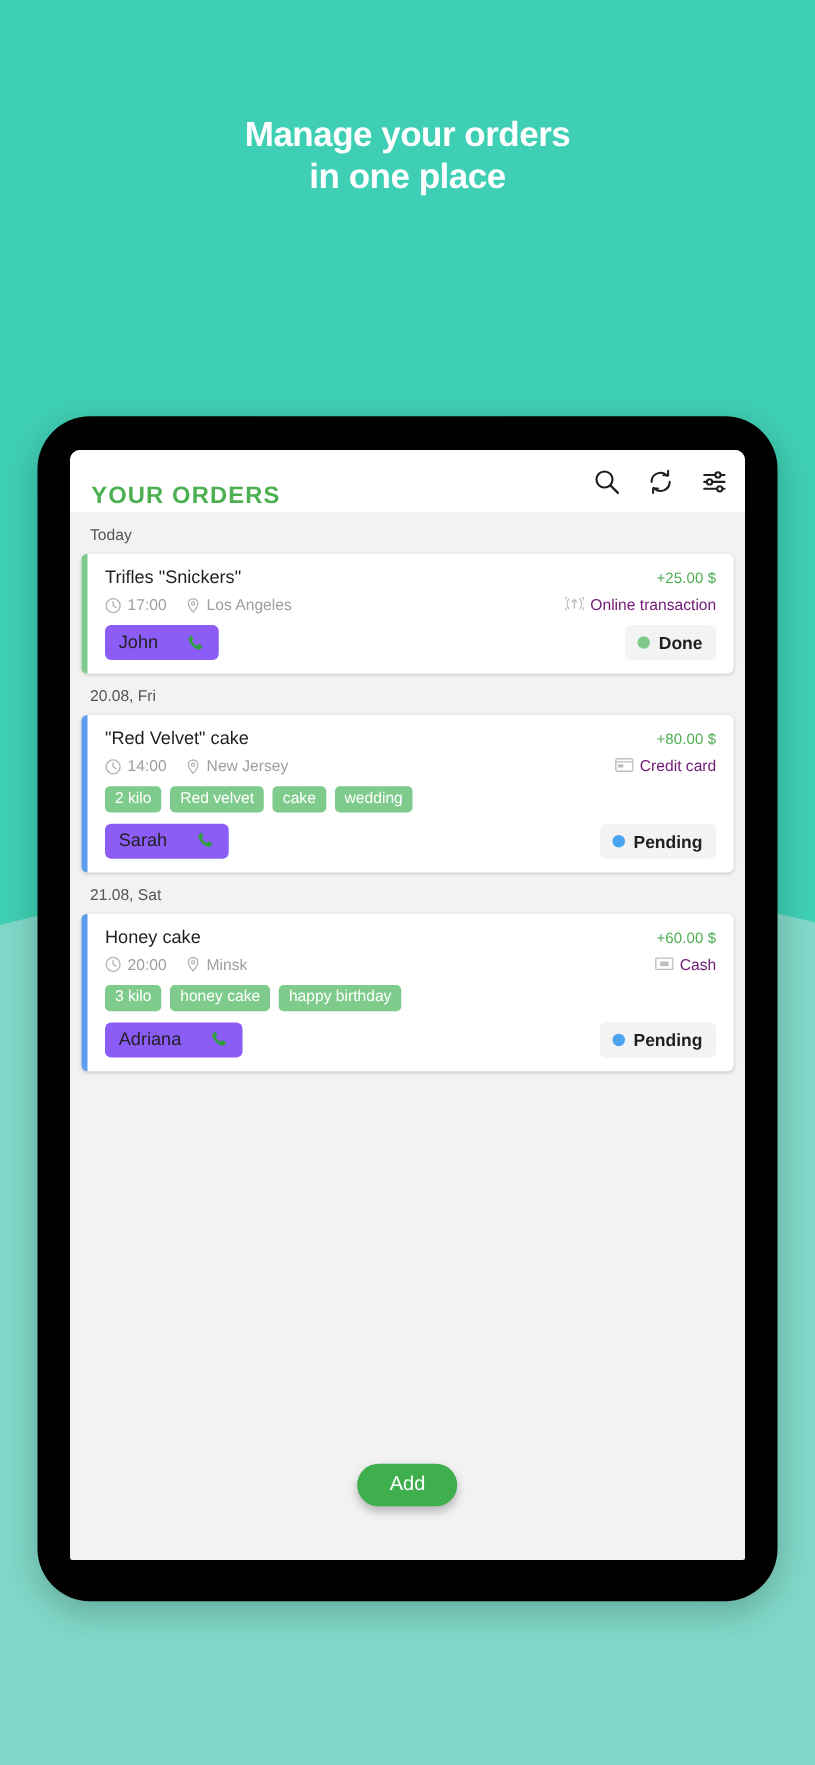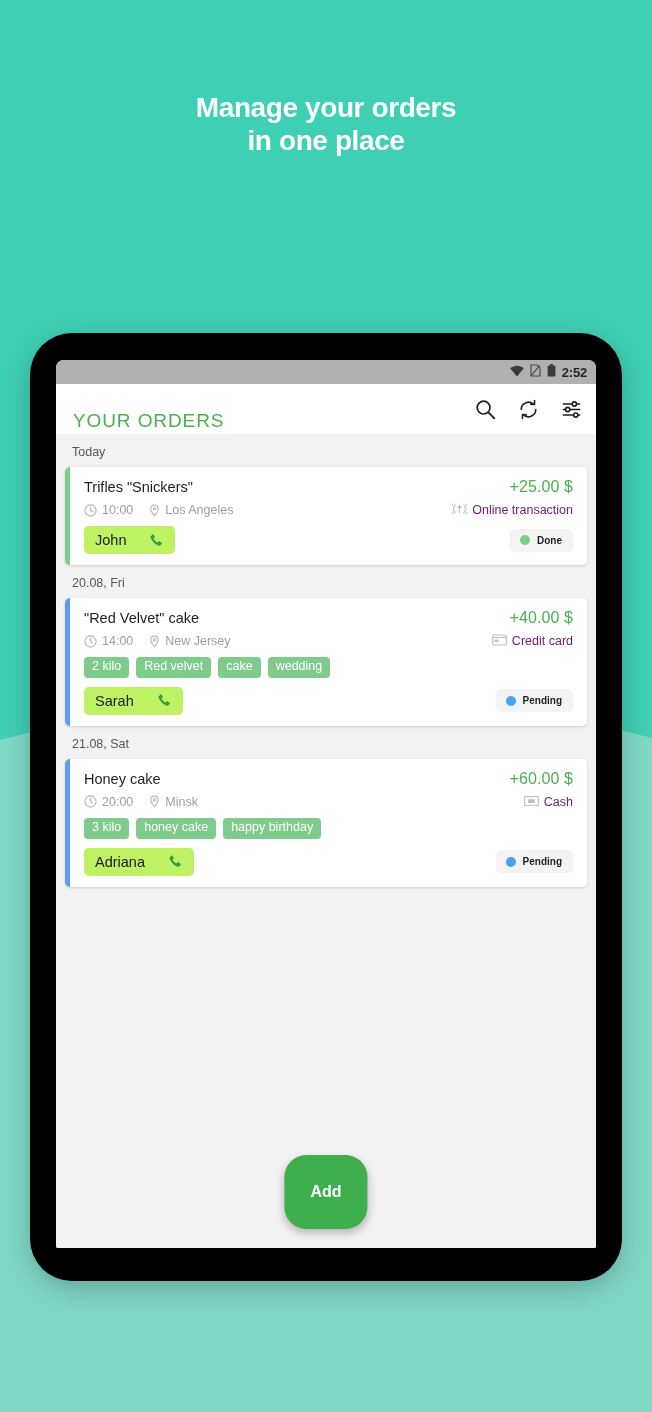--- a/index.html
+++ b/index.html
@@ -92,21 +92,21 @@
   .appbar {
     height: 50px;
     background: #ffffff;
     display: flex;
     align-items: center;
     padding: 0 14px 0 17px;
   }
   .app-title {
     color: #4caf50;
     font-size: 19px;
-    font-weight: normal;
+    font-weight: bold;
     letter-spacing: 0.9px;
     flex: 1;
     margin-top: 24px;
   }
   .appbar-actions {
     display: flex;
     align-items: center;
     gap: 22px;
   }
   .appbar-actions span { display: block; line-height: 0; }
@@ -147,21 +147,21 @@
     display: flex;
     align-items: baseline;
   }
   .order-title {
     flex: 1;
     color: #1f1f1f;
     font-size: 14.5px;
   }
   .order-amount {
     color: #4caf50;
-    font-size: 16px;
+    font-size: 12px;
     letter-spacing: 0.1px;
     white-space: nowrap;
   }
 
   .row-meta {
     display: flex;
     align-items: center;
     margin-top: 7px;
   }
   .meta-left {
@@ -200,21 +200,21 @@
 
   .row-bottom {
     display: flex;
     align-items: center;
     margin-top: 9px;
   }
   .client-chip {
     display: inline-flex;
     align-items: center;
     gap: 23px;
-    background: #bef264;
+    background: #8b5cf6;
     border-radius: 5px;
     padding: 6px 11px 6px 11px;
   }
   .client-name {
     color: #212121;
     font-size: 14.5px;
   }
   .spacer { flex: 1; }
 
   .status-chip {
@@ -226,77 +226,57 @@
     padding: 6px 11px 6px 10px;
   }
   .status-dot {
     width: 10px;
     height: 10px;
     border-radius: 50%;
     display: block;
   }
   .status-text {
     color: #1f1f1f;
-    font-size: 10px;
+    font-size: 14px;
     font-weight: bold;
   }
 
   
   .fab {
     position: absolute;
     left: 50%;
     transform: translateX(-50%);
     bottom: 19px;
     background: #3fae4c;
     color: #ffffff;
     font-size: 16px;
-    font-weight: bold;
+    font-weight: normal;
     border: none;
     border-radius: 22px;
-    padding: 28px 26px;
+    padding: 8px 26px;
     box-shadow: 0 4px 8px rgba(0,0,0,0.26);
     font-family: "Liberation Sans", sans-serif;
     cursor: pointer;
   }
 </style>
 </head>
 <body>
 
 <div id="stage">
 
   <div class="bg-arc"></div>
 
   <div class="promo">
     <span>Manage your orders</span>
     <span class="l2">in one place</span>
   </div>
 
   <div class="device">
     <div class="screen">
 
-      <div class="statusbar">
-        <span class="sb-icon">
-          <svg width="14" height="12" viewBox="0 0 14 12">
-              <path d="M7 11.5 0.2 3.2C2.1 1.6 4.4 0.7 7 0.7s4.9 0.9 6.8 2.5L7 11.5z" fill="#3a3a3a"></path>
-            </svg>
-        </span>
-        <span class="sb-icon">
-          <svg width="11" height="13" viewBox="0 0 11 13">
-              <path d="M1 1h6l3 3v8H1z" fill="none" stroke="#4d4d4d" stroke-width="1.2"></path>
-              <path d="M1.3 11.7 9.7 1.3" stroke="#4d4d4d" stroke-width="1.2"></path>
-            </svg>
-        </span>
-        <span class="sb-icon">
-          <svg width="9" height="13" viewBox="0 0 9 13">
-              <rect x="3" y="0" width="3" height="1.6" fill="#3a3a3a"></rect>
-              <rect x="0.6" y="1.4" width="7.8" height="11" rx="1" fill="#3a3a3a"></rect>
-            </svg>
-        </span>
-        <span class="sb-time">2:52</span>
-      </div>
 
       <div class="appbar">
         <div class="app-title">YOUR ORDERS</div>
         <div class="appbar-actions">
           <span>
             <svg width="21" height="21" viewBox="0 0 21 21">
                 <circle cx="8.6" cy="8.6" r="6.4" fill="none" stroke="#1f1f1f" stroke-width="1.7"></circle>
                 <path d="M13.4 13.4 19.3 19.3" stroke="#1f1f1f" stroke-width="1.9" stroke-linecap="round"></path>
               </svg>
           </span>
@@ -330,21 +310,21 @@
               <div class="order-amount">+25.00 $</div>
             </div>
             <div class="row-meta">
               <div class="meta-left">
                 <span class="meta-icon">
                   <svg width="13" height="13" viewBox="0 0 14 14">
                       <circle cx="7" cy="7" r="6" fill="none" stroke="#b5b5b5" stroke-width="1.2"></circle>
                       <path d="M7 3.6V7l2.6 1.6" stroke="#b5b5b5" stroke-width="1.2" fill="none" stroke-linecap="round"></path>
                     </svg>
                 </span>
-                <span>10:00</span>
+                <span>17:00</span>
                 <span class="gap"></span>
                 <span class="meta-icon">
                   <svg width="11" height="13" viewBox="0 0 12 14">
                       <path d="M6 1C3.7 1 1.9 2.8 1.9 5.1c0 3 4.1 7.6 4.1 7.6s4.1-4.6 4.1-7.6C10.1 2.8 8.3 1 6 1z" fill="none" stroke="#b5b5b5" stroke-width="1.2"></path>
                       <circle cx="6" cy="5.1" r="1.4" fill="none" stroke="#b5b5b5" stroke-width="1.1"></circle>
                     </svg>
                 </span>
                 <span>Los Angeles</span>
               </div>
               <div class="meta-right">
@@ -375,21 +355,21 @@
             </div>
           </div>
         </div>
 
         <div class="date-label">20.08, Fri</div>
         <div class="card">
           <div class="accent" style="background:#5c9ded"></div>
           <div class="card-body">
             <div class="row-top">
               <div class="order-title">"Red Velvet" cake</div>
-              <div class="order-amount">+40.00 $</div>
+              <div class="order-amount">+80.00 $</div>
             </div>
             <div class="row-meta">
               <div class="meta-left">
                 <span class="meta-icon">
                   <svg width="13" height="13" viewBox="0 0 14 14">
                       <circle cx="7" cy="7" r="6" fill="none" stroke="#b5b5b5" stroke-width="1.2"></circle>
                       <path d="M7 3.6V7l2.6 1.6" stroke="#b5b5b5" stroke-width="1.2" fill="none" stroke-linecap="round"></path>
                     </svg>
                 </span>
                 <span>14:00</span>

